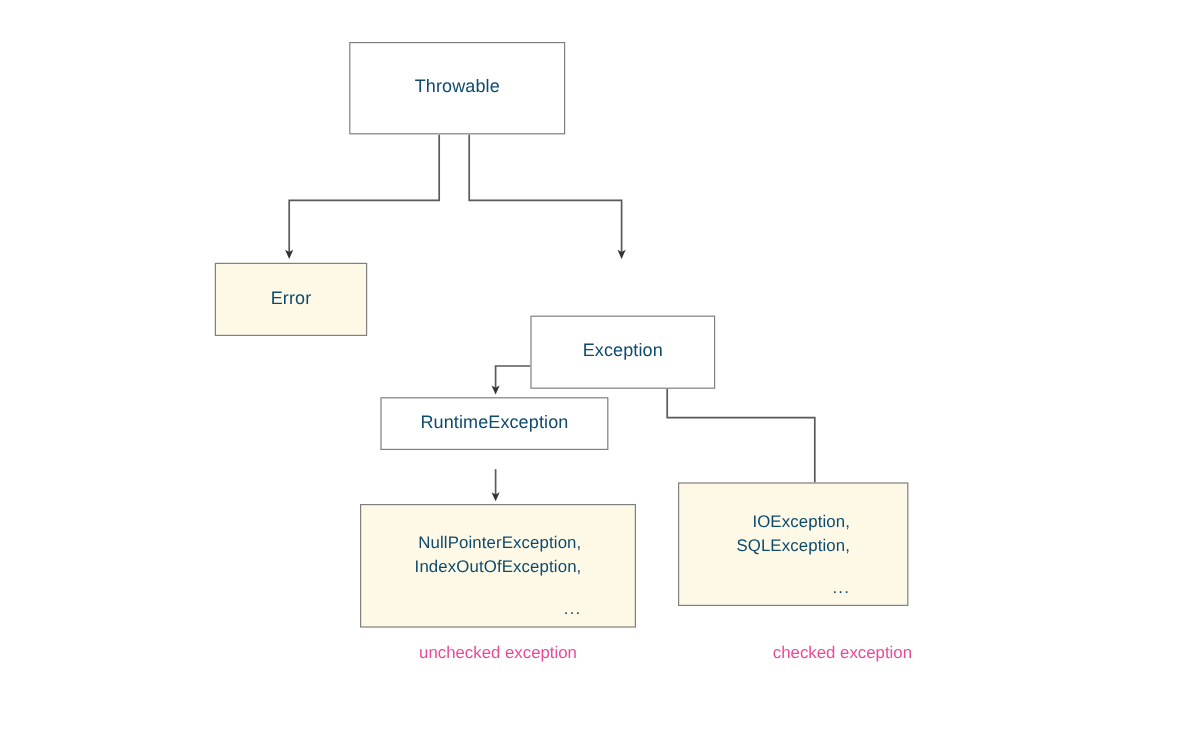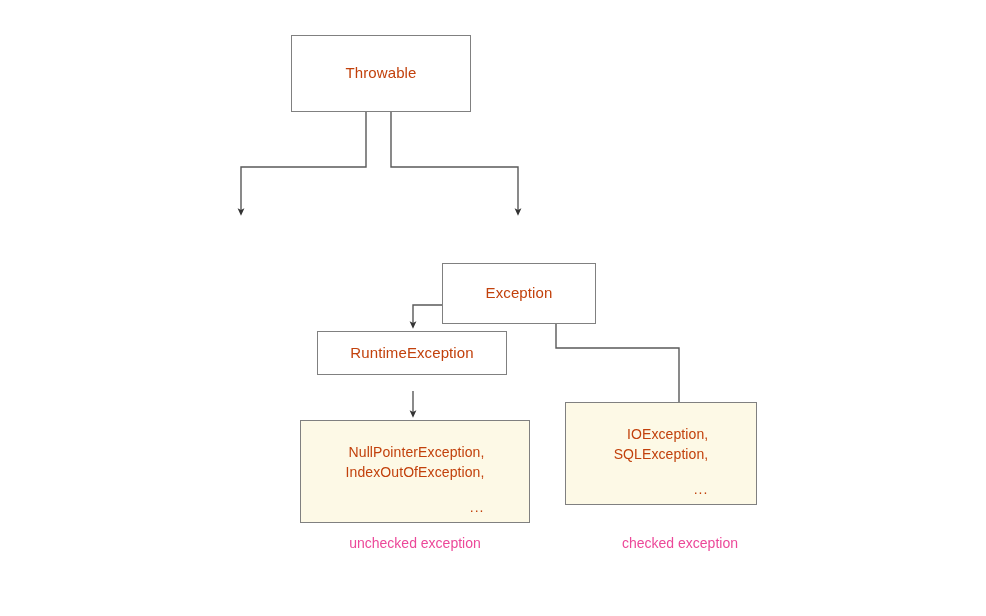--- a/index.html
+++ b/index.html
@@ -27,21 +27,21 @@
     width: 986px;
     height: 616px;
   }
   .node {
     position: absolute;
     box-sizing: border-box;
     border: 1px solid #808080;
     display: flex;
     align-items: center;
     justify-content: center;
-    color: #c2410c;
+    color: #0c4a6e;
     font-size: 15px;
     line-height: 1.35;
     text-align: center;
     letter-spacing: 0.1px;
     z-index: 2;
   }
   .node.fill-white { background: #ffffff; }
   .node.fill-cream { background: #fdf9e6; }
   .node-label { display: block; }
   .node.multiline {
@@ -89,20 +89,23 @@
 
     <path d="M556,280 L556,348 L679,348 L679,414" fill="none" stroke="#595959" stroke-width="1.4" marker-end="url(#arrowhead)"></path>
 
     <path d="M413,391 L413,414" fill="none" stroke="#595959" stroke-width="1.4" marker-end="url(#arrowhead)"></path>
   </svg>
 
   <div class="node fill-white" style="left:291px; top:35px; width:180px; height:77px;">
     <span class="node-label">Throwable</span>
   </div>
 
+  <div class="node fill-cream" style="left:179px; top:219px; width:127px; height:61px;">
+    <span class="node-label">Error</span>
+  </div>
 
   <div class="node fill-white" style="left:442px; top:219px; width:154px; height:61px;margin-top:44px;">
     <span class="node-label">Exception</span>
   </div>
 
   <div class="node fill-white" style="left:317px; top:331px; width:190px; height:44px;">
     <span class="node-label">RuntimeException</span>
   </div>
 
   <div class="node fill-cream multiline" style="left:300px; top:420px; width:230px; height:103px;">
@@ -116,15 +119,15 @@
   <div class="node fill-cream multiline" style="left:565px; top:402px; width:192px; height:103px;">
     <span class="multi-text">
       <span>IOException,</span>
       <span>SQLException,</span>
       <span class="ellipsis">...</span>
     </span>
   </div>
 
   <div class="caption" style="left:300px; top:535px; width:230px;">unchecked exception</div>
 
-  <div class="caption" style="left:565px; top:535px; width:230px;">checked exception</div>
+  <div class="caption" style="left:587px; top:535px; width:230px;">checked exception</div>
 
 </div>
 
 </body></html>

